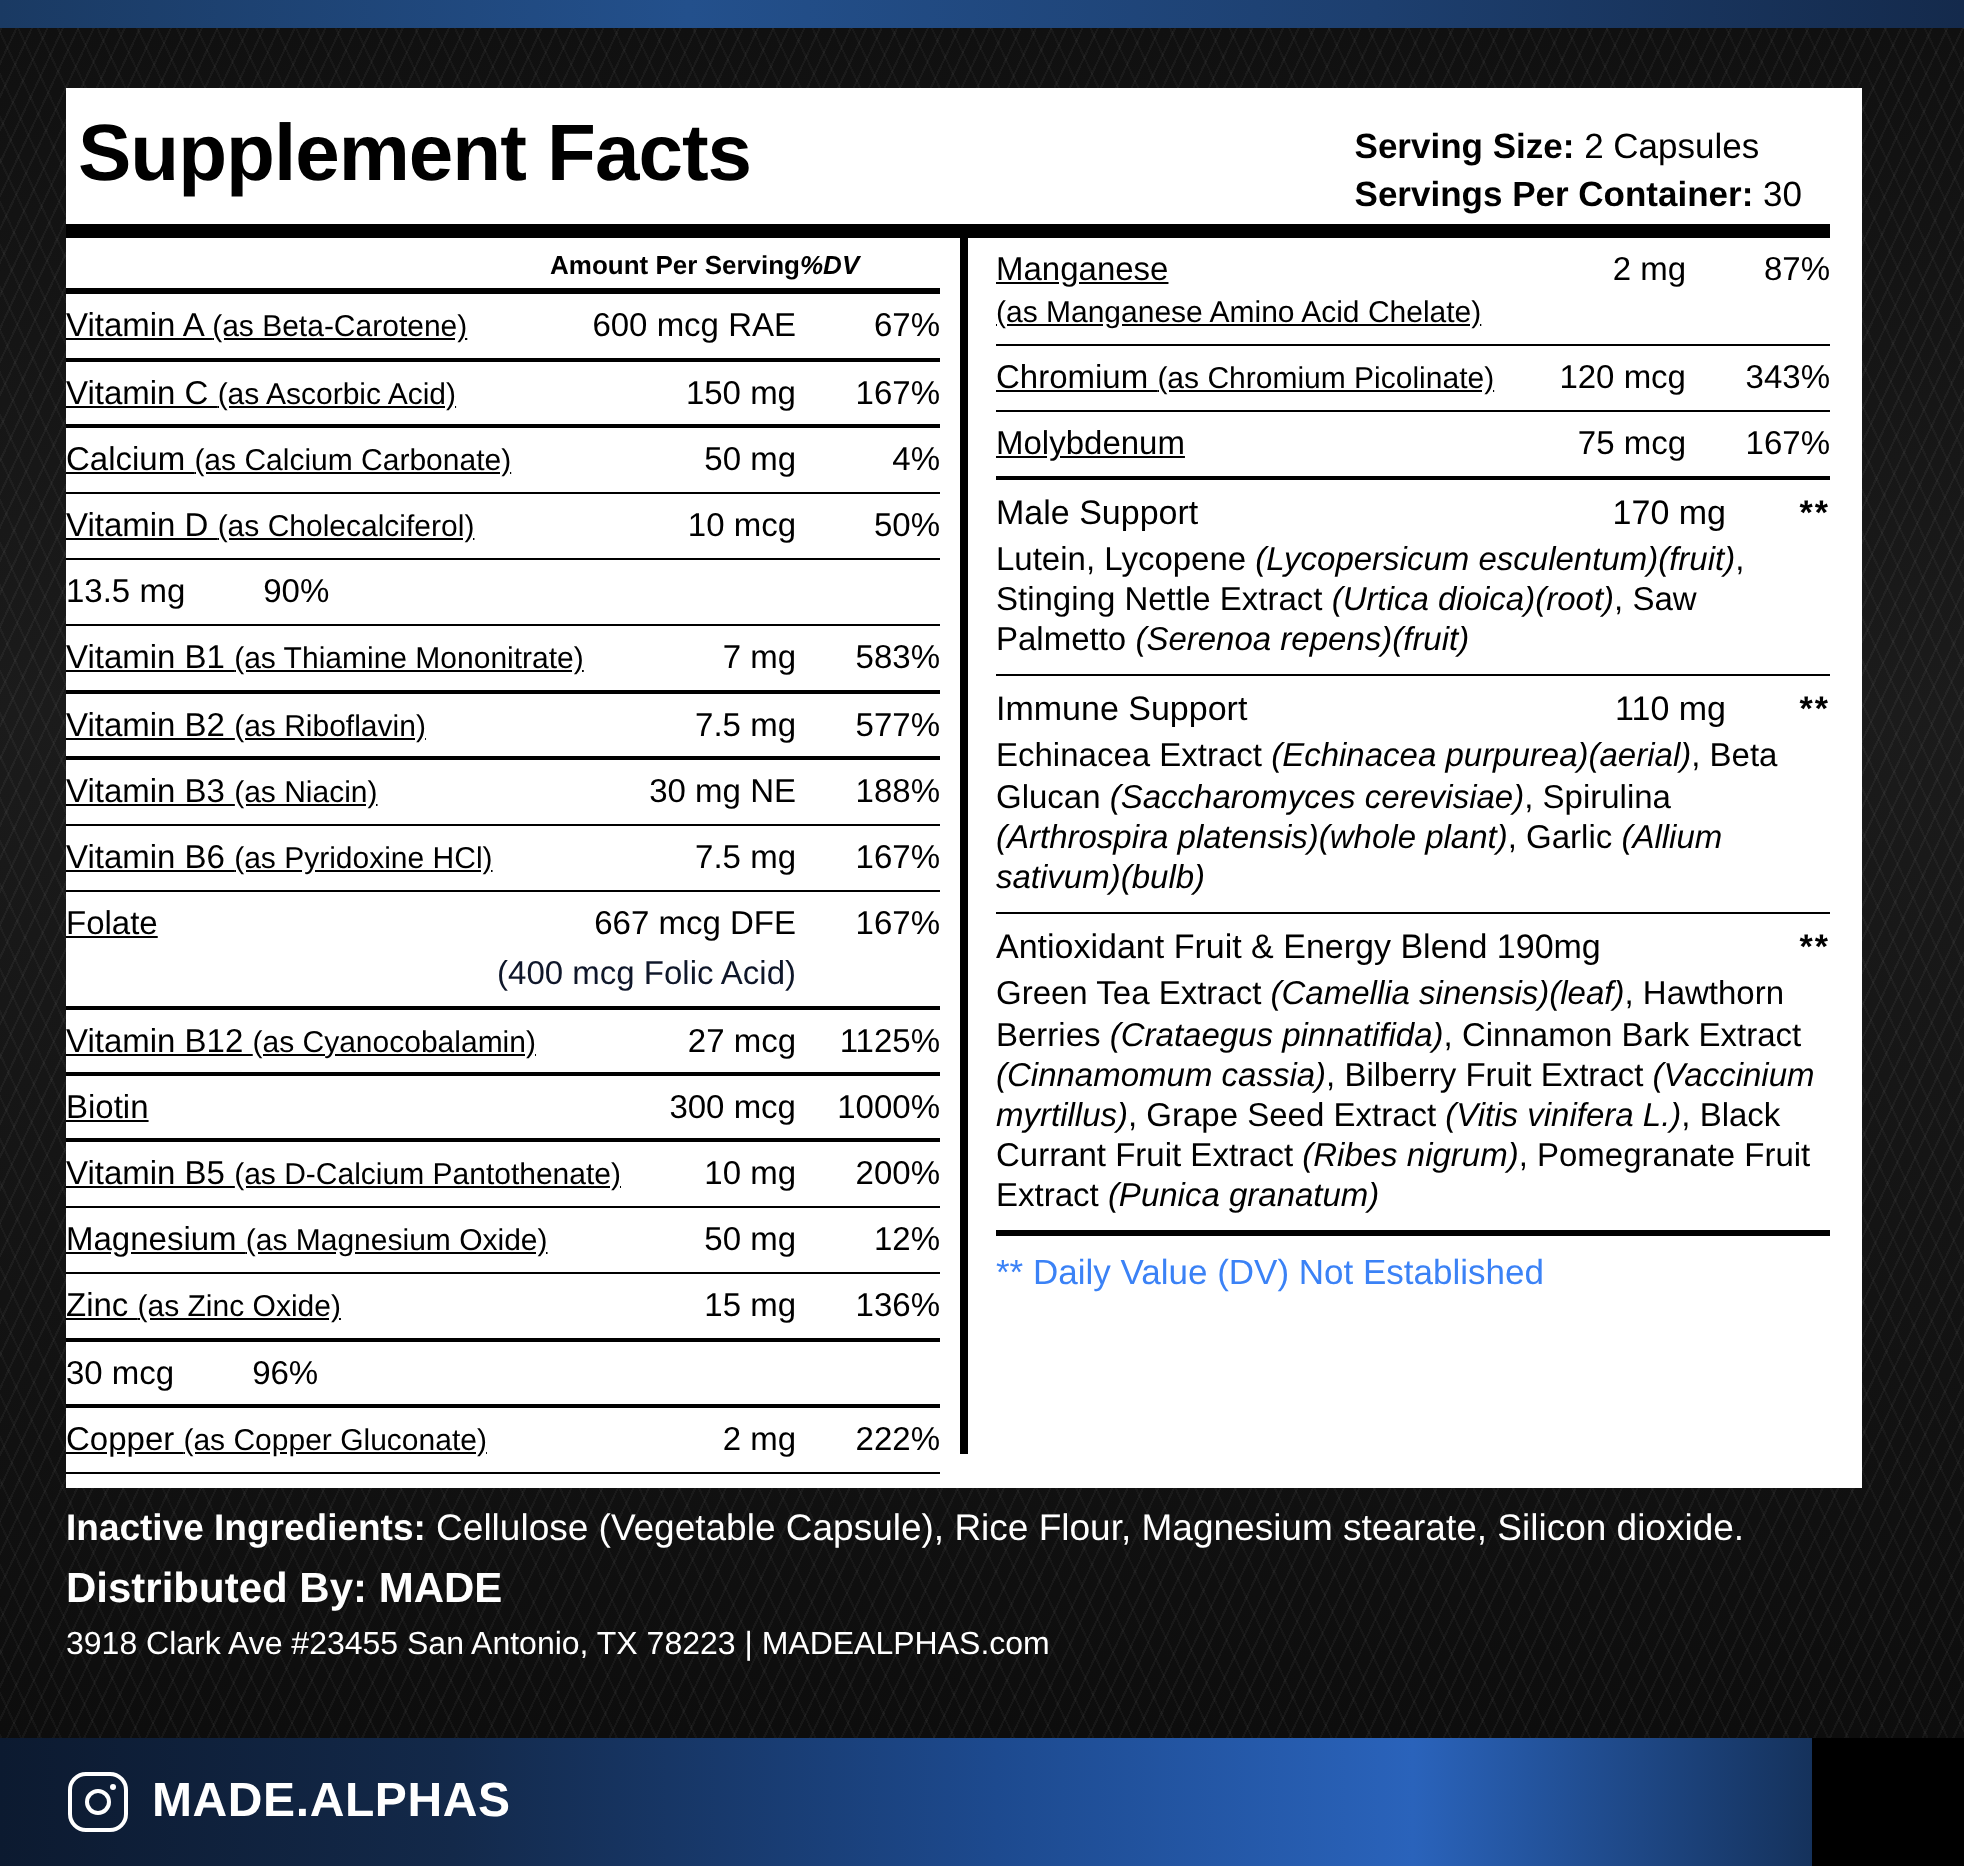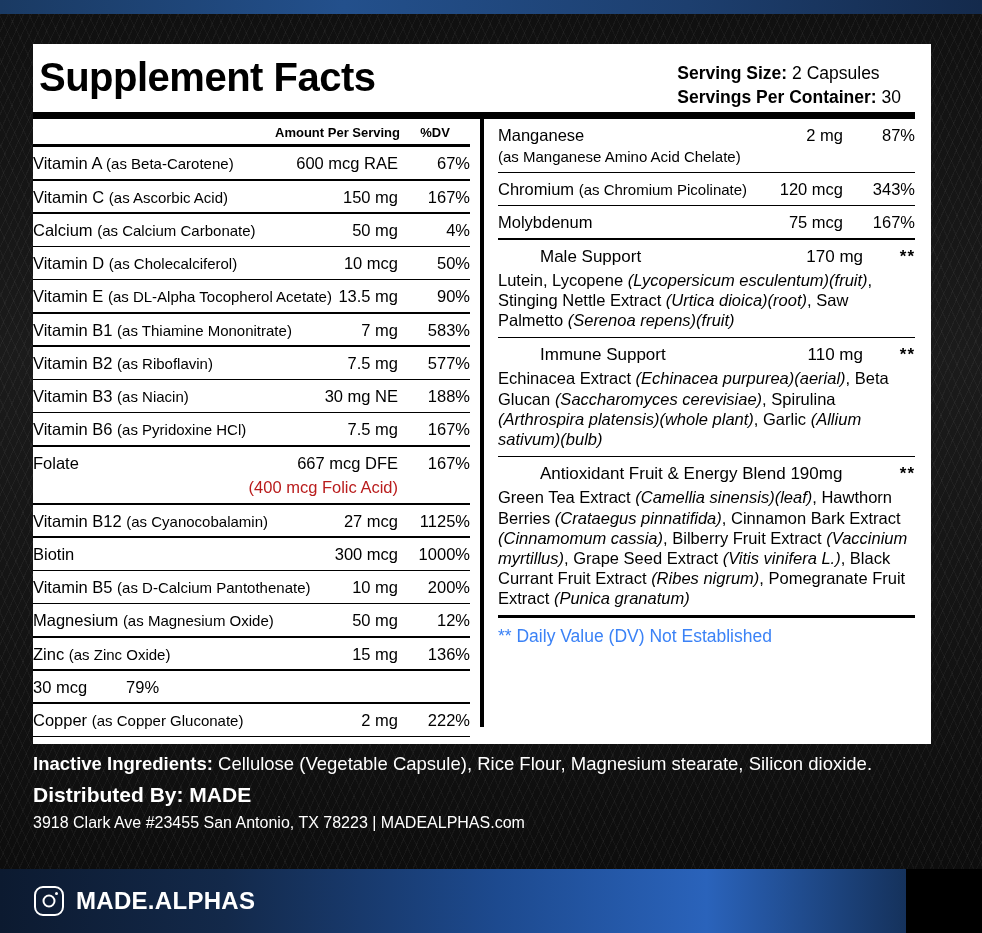--- a/index.html
+++ b/index.html
@@ -90,48 +90,47 @@
   }
   .hdr-row {
     display: flex;
     justify-content: flex-end;
     align-items: baseline;
     font-size: 13px;
     font-weight: bold;
     padding: 6px 0 4px 0;
   }
   .hdr-aps { padding-right: 0px; }
-  .hdr-dv { width: 70px; text-align: center; }
+  .hdr-dv { width: 70px; text-align: left; font-style: italic; }
   .line-thin { height: 1.5px; background: #000; }
   .line-mid { height: 3px; background: #000; }
   .nut-row {
     display: flex;
     align-items: baseline;
     font-size: 16.5px;
     line-height: 1.25;
     padding: 6px 0 5px 0;
     color: #000;
   }
-  .nut-name { flex: 1; white-space: nowrap; }
+  .nut-name { flex: 1; white-space: nowrap; text-decoration: underline; }
   .nut-name .sub { font-size: 15px; }
   .nut-amt { text-align: right; white-space: nowrap; padding-right: 10px; }
   .nut-dv { width: 62px; text-align: right; white-space: nowrap; }
   .nut-extra {
     font-size: 16.5px;
     text-align: right;
     padding: 0 72px 6px 0;
-    color: #b91c1c;
+    color: #0f172a;
   }
   .blend-head {
     display: flex;
     align-items: baseline;
     font-size: 17px;
     padding: 7px 0 3px 0;
     color: #000;
-    margin-left: 42px;
   }
   .blend-name { flex: 1; white-space: nowrap; }
   .blend-amt { padding-right: 18px; white-space: nowrap; }
   .blend-dv { width: 34px; text-align: right; font-weight: bold; letter-spacing: 1px; }
   .blend-body {
     font-size: 16.5px;
     line-height: 1.22;
     color: #000;
     padding: 0 4px 7px 0;
   }
@@ -264,21 +263,20 @@
             <span class="nut-dv">4%</span>
           </div>
           <div class="line-thin"></div>
           <div class="nut-row">
             <span class="nut-name">Vitamin D <span class="sub">(as Cholecalciferol)</span></span>
             <span class="nut-amt">10 mcg</span>
             <span class="nut-dv">50%</span>
           </div>
           <div class="line-thin"></div>
           <div class="nut-row">
-            <span class="nut-name">Vitamin E <span class="sub">(as DL-Alpha Tocopherol Acetate)</span></span>
             <span class="nut-amt">13.5 mg</span>
             <span class="nut-dv">90%</span>
           </div>
           <div class="line-thin"></div>
           <div class="nut-row">
             <span class="nut-name">Vitamin B1 <span class="sub">(as Thiamine Mononitrate)</span></span>
             <span class="nut-amt">7 mg</span>
             <span class="nut-dv">583%</span>
           </div>
           <div class="line-thin"></div>
@@ -332,21 +330,21 @@
           </div>
           <div class="line-thin"></div>
           <div class="nut-row">
             <span class="nut-name">Zinc <span class="sub">(as Zinc Oxide)</span></span>
             <span class="nut-amt">15 mg</span>
             <span class="nut-dv">136%</span>
           </div>
           <div class="line-thin"></div>
           <div class="nut-row">
             <span class="nut-amt">30 mcg</span>
-            <span class="nut-dv">79%</span>
+            <span class="nut-dv">96%</span>
           </div>
           <div class="line-thin"></div>
           <div class="nut-row">
             <span class="nut-name">Copper <span class="sub">(as Copper Gluconate)</span></span>
             <span class="nut-amt">2 mg</span>
             <span class="nut-dv">222%</span>
           </div>
           <div class="line-thin"></div>
         </div>
     </div>

